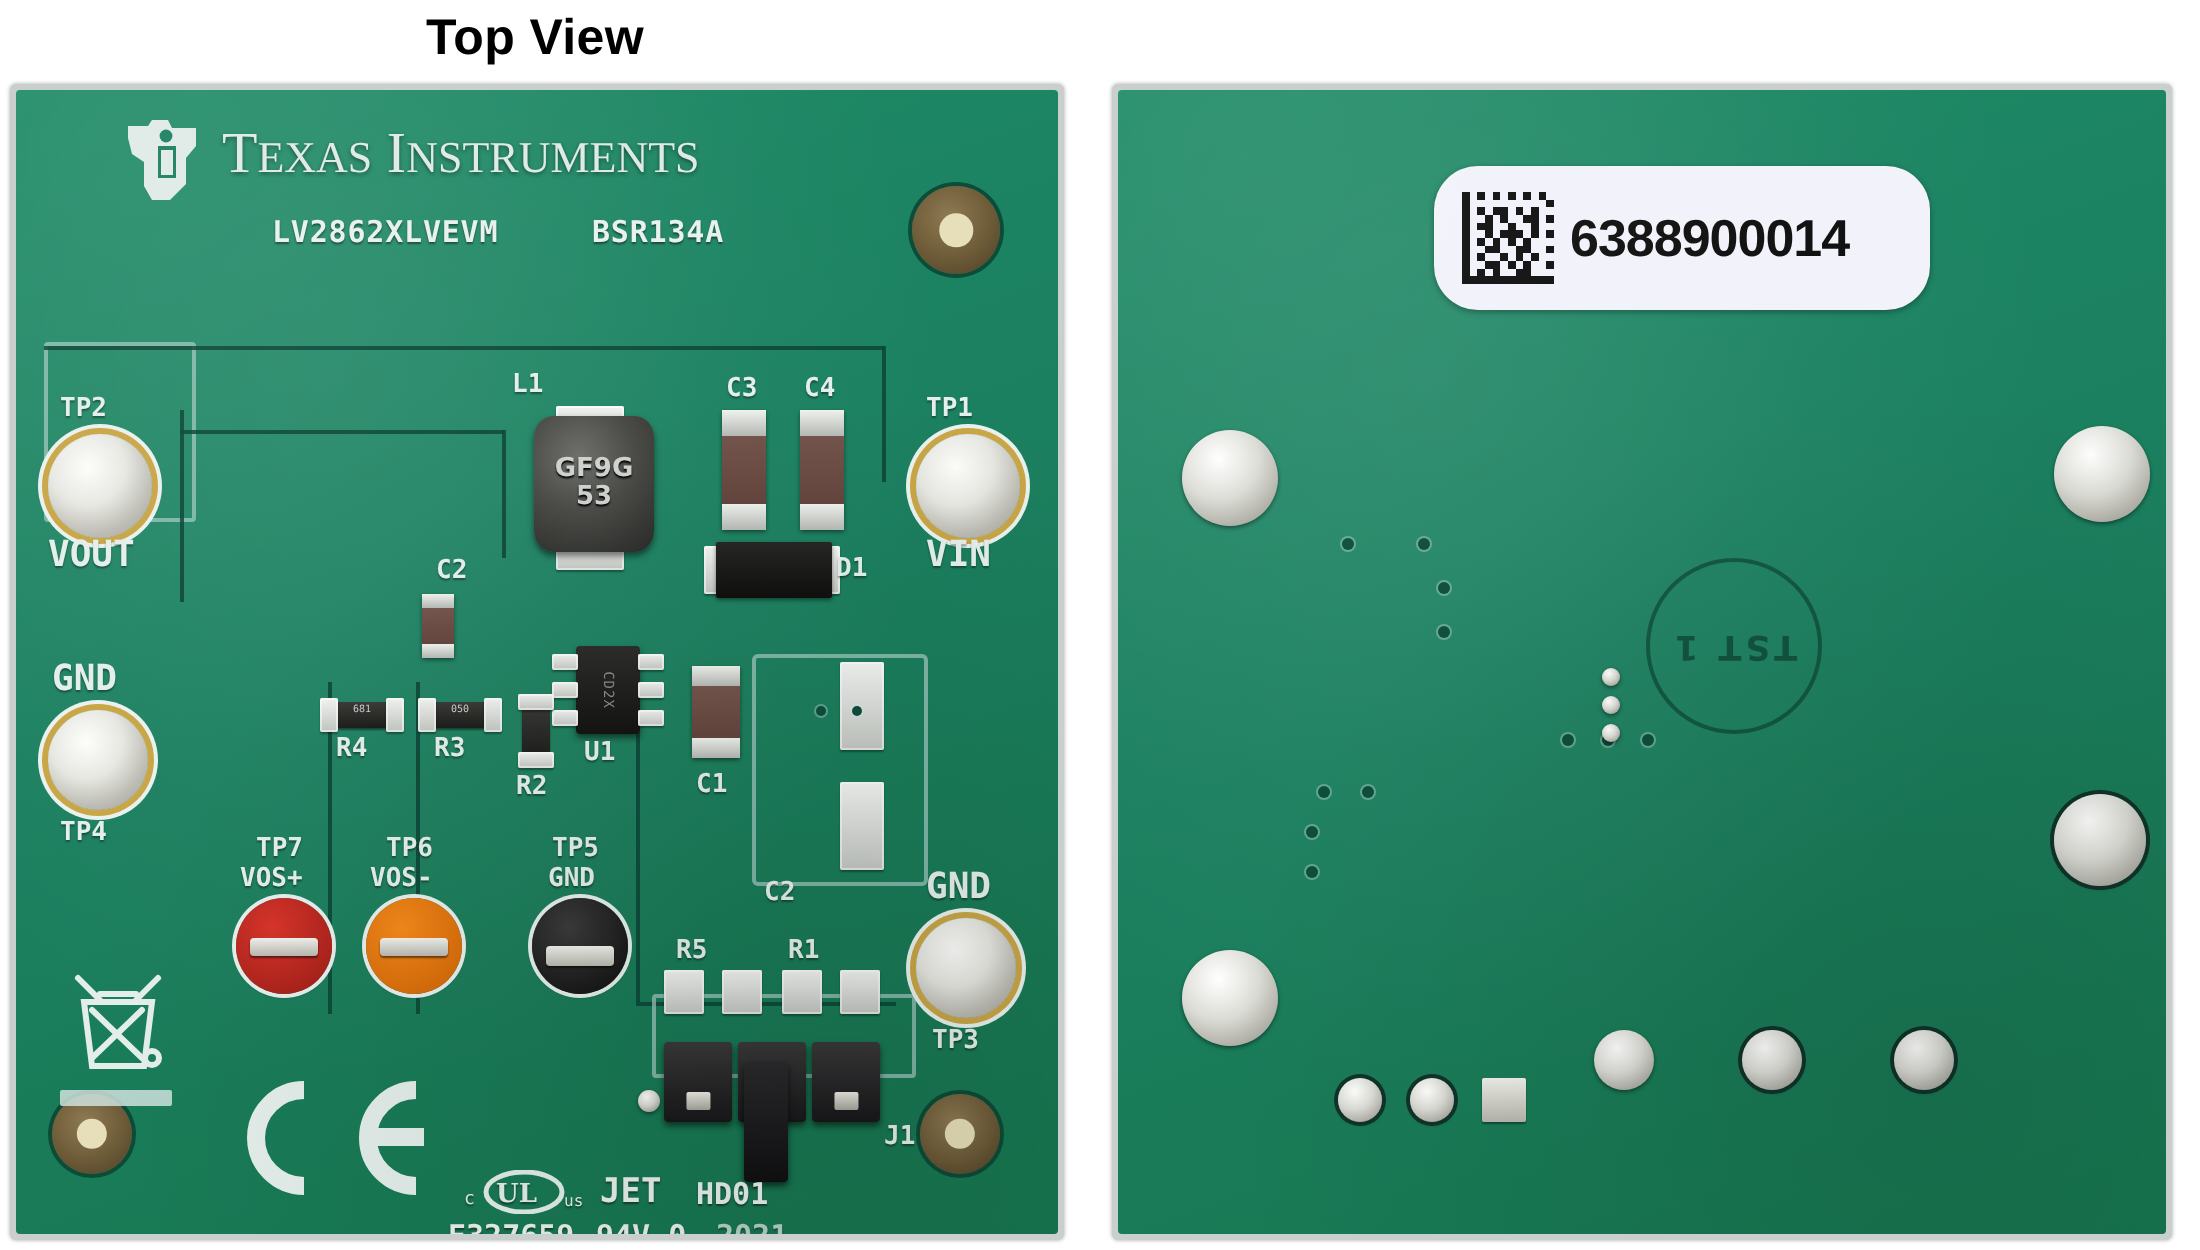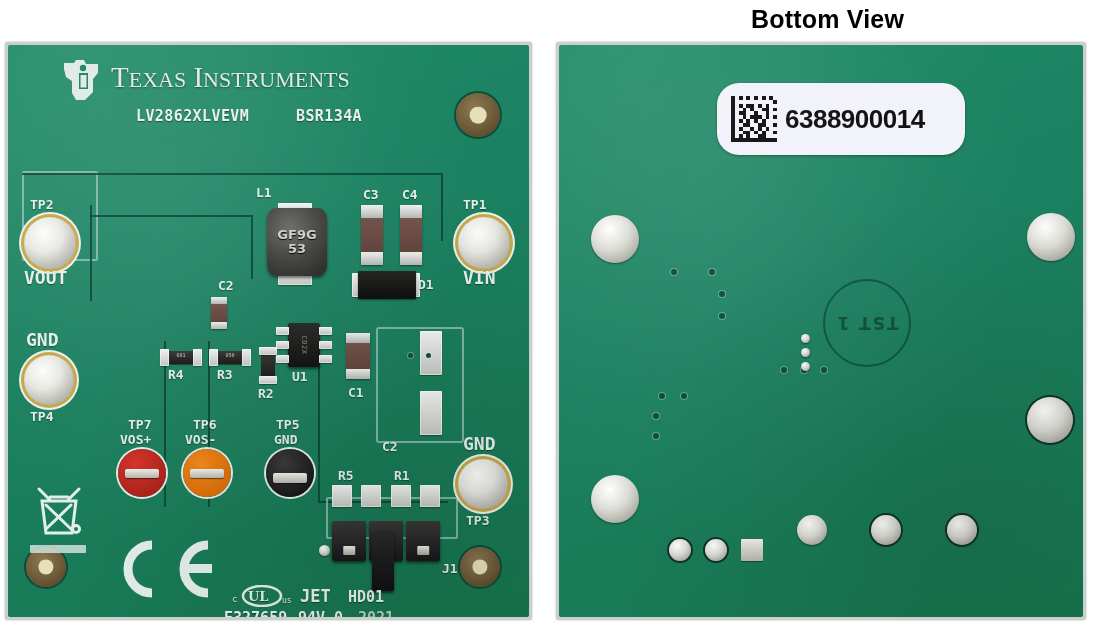--- a/index.html
+++ b/index.html
@@ -130,21 +130,21 @@
          padding:0 14px;gap:8px;}
   .label .code{font-size:26px;font-weight:bold;color:#111;
                font-family:"Liberation Sans",sans-serif;letter-spacing:-.5px;}
   .dmx{display:block;}
 </style>
 </head>
 <body>
 
 <div class="stage">
 
-  <div class="view-title" style="left:555px;top:5px;width:545px;">Bottom View</div>
+  <div class="view-title" style="left:0;top:5px;width:535px;">Top View</div>
 
   <div class="board-wrap" style="left:5px;top:42px;width:527px;height:578px;">
     <div class="board-edge"></div>
     <div class="board">
 
       <div class="ti-logo" style="left:52px;top:14px;width:44px;height:42px;">
         <svg width="44" height="42" viewBox="0 0 44 42">
           <path d="M4 10 L4 4 L14 4 L16 1 L24 1 L26 5 L38 5 L38 14 L33 20 L33 33 L25 41 L16 41
                    L12 34 L12 22 L6 18 Z" fill="#dfeae7"></path>
           <circle cx="23" cy="9" r="3.2" fill="#1b8060"></circle>

